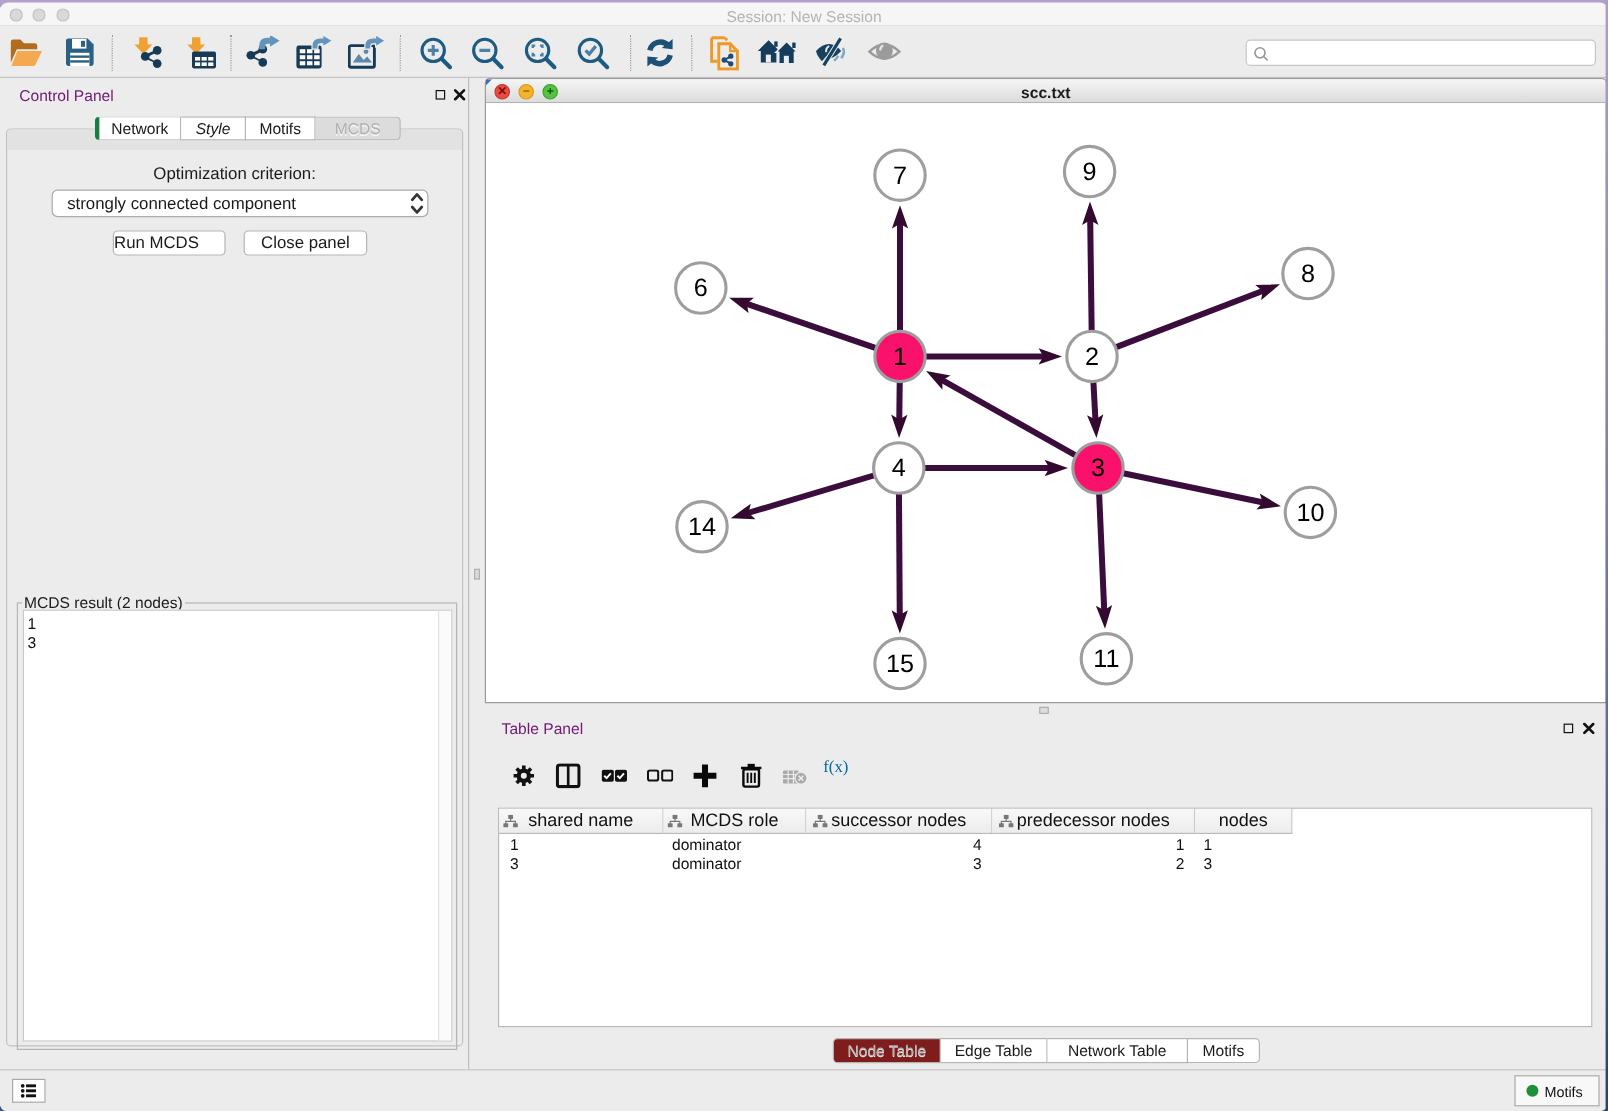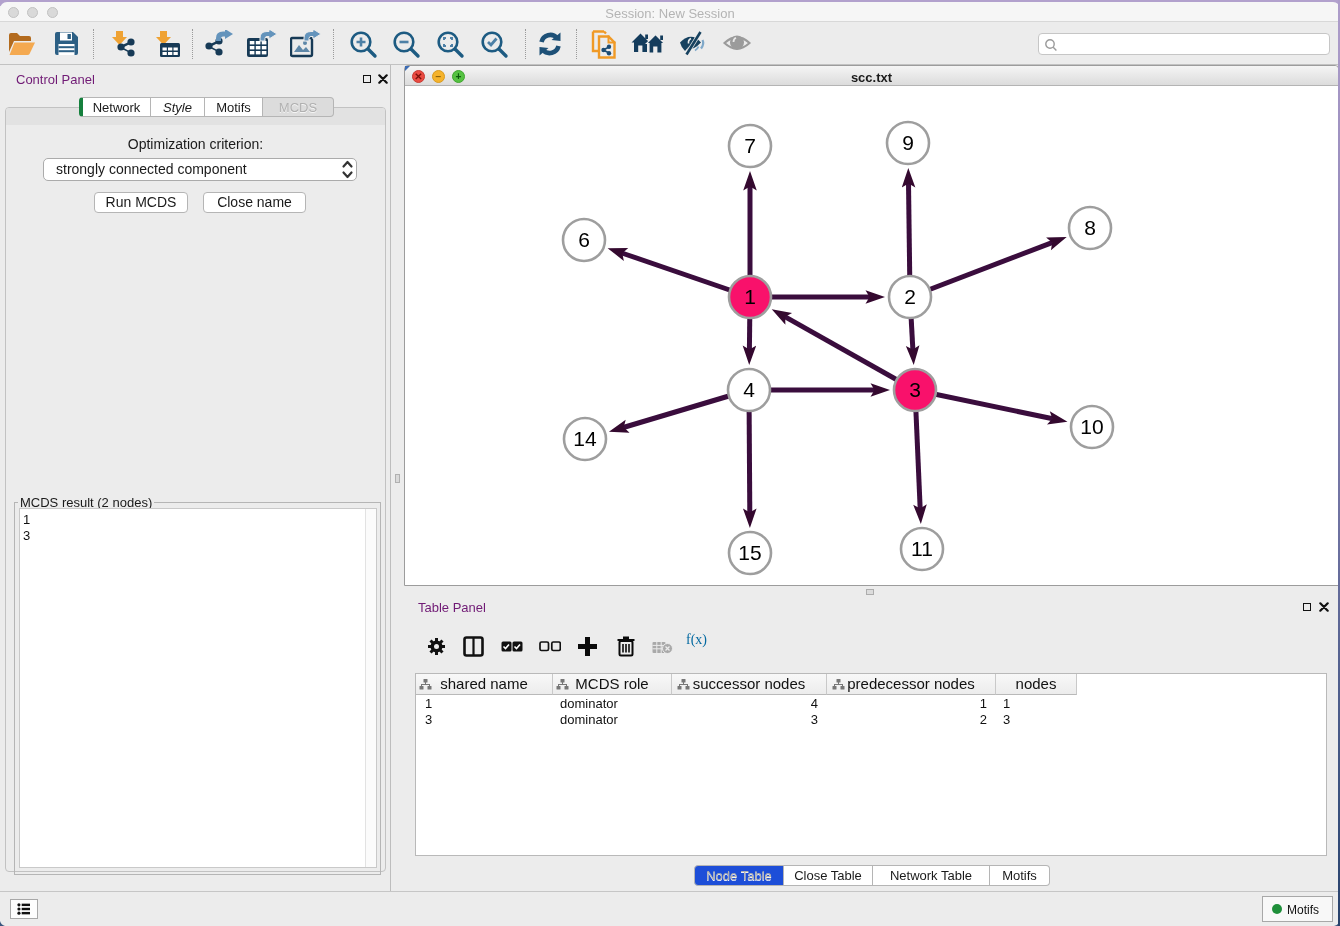--- a/index.html
+++ b/index.html
@@ -223,22 +223,22 @@
   <div class="tab" style="width:54px;font-style:italic;">Style</div>
   <div class="tab" style="width:58px;">Motifs</div>
   <div class="tab sel last" style="width:71px;">MCDS</div>
 </div>
 <div class="abs" style="left:0;top:136px;width:391px;text-align:center;font-size:14px;color:#1a1a1a;">Optimization criterion:</div>
 <div class="abs" style="left:43px;top:158px;width:314px;height:23px;background:#fff;border:1px solid #ababab;border-radius:5px;font-size:14px;line-height:21px;color:#1a1a1a;padding-left:12px;">strongly connected component</div>
 <svg class="abs" style="left:341px;top:160px;" width="13" height="19" viewBox="0 0 13 19">
     <path d="M2.5 6.5 L6.5 2 L10.5 6.5" fill="none" stroke="#333" stroke-width="2.2" stroke-linecap="round" stroke-linejoin="round"></path>
     <path d="M2.5 12.5 L6.5 17 L10.5 12.5" fill="none" stroke="#333" stroke-width="2.2" stroke-linecap="round" stroke-linejoin="round"></path>
   </svg>
-<div class="abs" style="left:94px;top:192px;width:94px;height:21px;background:#fff;border:1px solid #b5b5b5;border-radius:4px;text-align:center;font-size:14px;line-height:19px;color:#1a1a1a;">Run MCDS</div>
-<div class="abs" style="left:203px;top:192px;width:103px;height:21px;background:#fff;border:1px solid #b5b5b5;border-radius:4px;text-align:center;font-size:14px;line-height:19px;color:#1a1a1a;">Close name</div>
+<div class="abs" style="left:94px;top:192px;width:94px;height:21px;background:#fff;border:1px solid #b5b5b5;border-radius:4px;font-size:14px;line-height:19px;color:#1a1a1a;">Run MCDS</div>
+<div class="abs" style="left:203px;top:192px;width:103px;height:21px;background:#fff;border:1px solid #b5b5b5;border-radius:4px;text-align:center;font-size:14px;line-height:19px;color:#1a1a1a;">Close panel</div>
 
 <fieldset class="abs" style="left:14px;top:495px;width:367px;height:380px;border:1px solid #b5b5b5;border-radius:0;">
 <legend style="font-size:13px;color:#1a1a1a;margin-left:3px;padding:0 2px;">MCDS result (2 nodes)</legend>
 </fieldset>
 <div class="abs" style="left:19px;top:508px;width:358px;height:360px;background:#fff;border:1px solid #c9c9c9;"></div>
 <div class="abs" style="left:365px;top:509px;width:11px;height:358px;background:#fbfbfb;border-left:1px solid #e2e2e2;"></div>
 <div class="abs" style="left:23px;top:512px;font-size:13px;color:#111;line-height:16px;">1<br>3</div>
 
 <div class="abs" style="left:395px;top:474px;width:5px;height:9px;background:#d9d9d9;border:1px solid #b0b0b0;"></div>
 
@@ -409,22 +409,22 @@
 <div class="cell" style="left:672px;top:696px;width:146px;text-align:right;">4</div>
 <div class="cell" style="left:827px;top:696px;width:160px;text-align:right;">1</div>
 <div class="cell" style="left:1003px;top:696px;">1</div>
 <div class="cell" style="left:425px;top:712px;">3</div>
 <div class="cell" style="left:560px;top:712px;">dominator</div>
 <div class="cell" style="left:672px;top:712px;width:146px;text-align:right;">3</div>
 <div class="cell" style="left:827px;top:712px;width:160px;text-align:right;">2</div>
 <div class="cell" style="left:1003px;top:712px;">3</div>
 
 <div class="tabrow" style="left:694px;top:865px;">
-  <div class="btab" style="width:90px;border-left:1px solid #b5b5b5;border-radius:4px 0 0 4px;background:#1d4ed8;color:#b0b0b0;text-shadow:0 1px 0 #f5f5f5;">Node Table</div>
-  <div class="btab" style="width:89px;">Close Table</div>
+  <div class="btab" style="width:90px;border-left:1px solid #b5b5b5;border-radius:4px 0 0 4px;background:#7f1d1d;color:#b0b0b0;text-shadow:0 1px 0 #f5f5f5;">Node Table</div>
+  <div class="btab" style="width:89px;">Edge Table</div>
   <div class="btab" style="width:117px;">Network Table</div>
   <div class="btab" style="width:60px;border-radius:0 4px 4px 0;">Motifs</div>
 </div>
 
 <div class="abs" id="statusbar"></div>
 <div class="abs" style="left:10px;top:899px;width:28px;height:20px;background:#fdfdfd;border:1.5px solid #a8a8a8;"></div>
 <svg class="abs" style="left:17px;top:903px;" width="14" height="12" viewBox="0 0 15 13">
     <g fill="#111">
       <circle cx="2" cy="2" r="1.7"></circle>
       <circle cx="2" cy="6.5" r="1.7"></circle>

